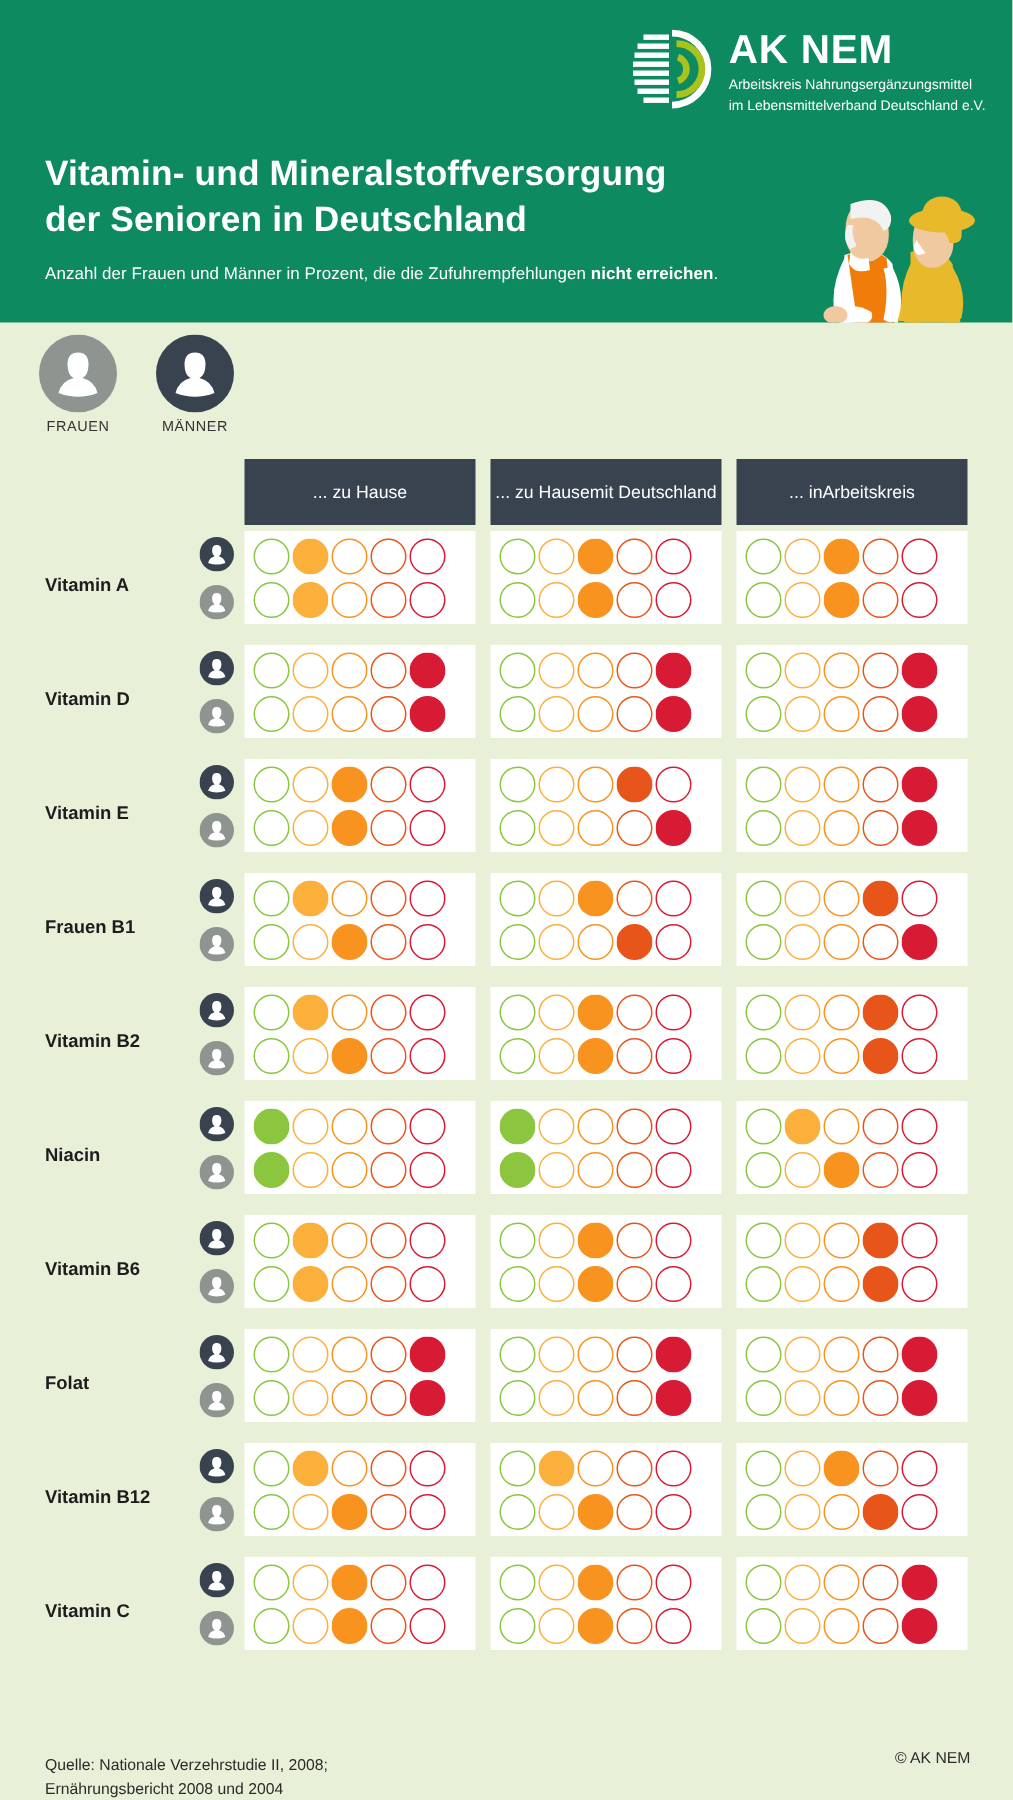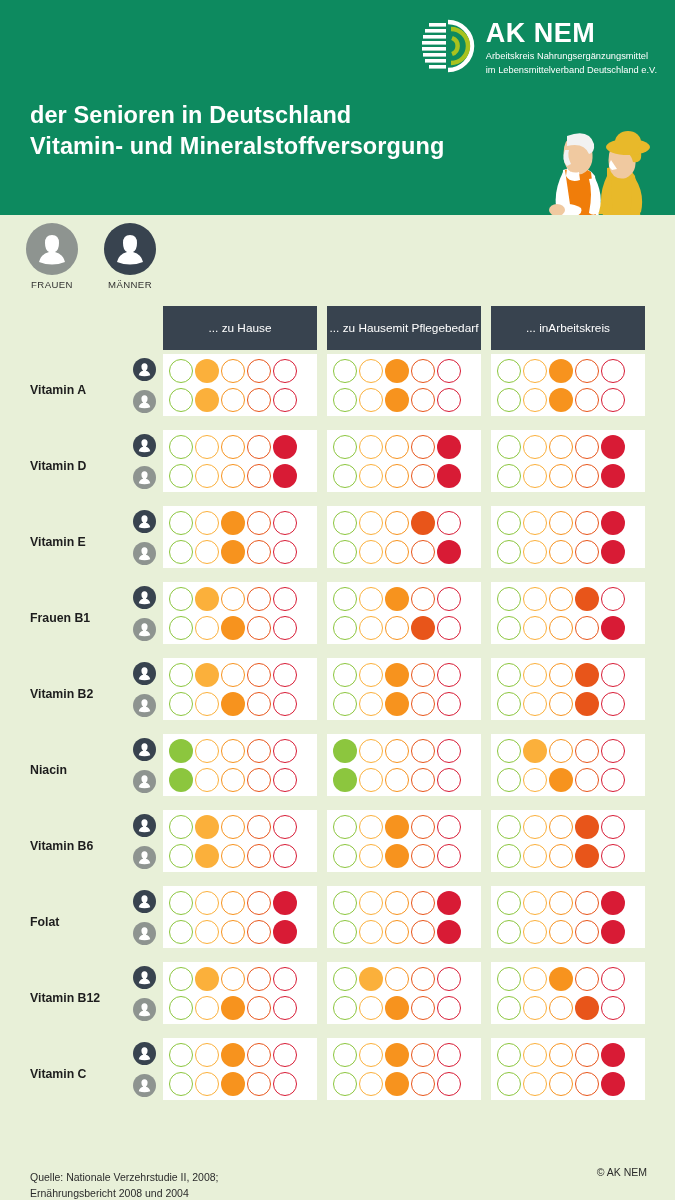--- a/index.html
+++ b/index.html
@@ -132,24 +132,27 @@
         <path d="M31 20 A8.5 8.5 0 0 1 31 36" fill="none" stroke="#a8c21e" stroke-width="4.5"></path>
       </svg>
       <div class="logo-text">
         <div class="logo-title">AK NEM</div>
         <div class="logo-sub">Arbeitskreis Nahrungsergänzungsmittel</div>
         <div class="logo-sub" style="margin-top:0">im Lebensmittelverband Deutschland e.V.</div>
       </div>
     </div>
 
     <div class="head-title">
+      <div>Vitamin- und Mineralstoffversorgung</div>
       <div>der Senioren in Deutschland</div>
-      <div>Vitamin- und Mineralstoffversorgung</div>
     </div>
 
+    <div class="head-sub">
+      <span>Anzahl der Frauen und Männer in Prozent, die die Zufuhrempfehlungen </span><b>nicht erreichen</b><span>.</span>
+    </div>
 
     <svg class="seniors" viewBox="0 0 150 190">
 
       <path d="M78 168 L84 120 L104 120 L100 168 L90 168 L92 130 L86 168 Z" fill="#a8582c"></path>
       <rect x="76" y="164" width="22" height="7" rx="2" fill="#a8582c"></rect>
       <rect x="96" y="164" width="22" height="7" rx="2" fill="#a8582c"></rect>
       <path d="M82 70 q20 -6 28 8 l6 44 q-16 7 -34 2 Z" fill="#e8b92a"></path>
       <path d="M82 78 q-7 14 -6 30 l3 14 q6 3 9 0 l-2 -42 Z" fill="#e8b92a"></path>
       <path d="M110 80 q10 16 6 34 q-5 6 -11 2 q4 -20 0 -34 Z" fill="#e8b92a"></path>
       <path d="M62 106 q12 -5 22 2 q2 6 -4 8 q-12 1 -19 -3 Z" fill="#e8b92a"></path>
@@ -197,21 +200,21 @@
     </div>
 
   </div>
 
   <div class="col-heads" id="col-heads">
       <div class="col-head" style="left: 163px; width: 154px;">
         <div>... zu Hause</div>
       </div>
       <div class="col-head" style="left: 327px; width: 154px;">
         <div>... zu Hause</div>
-        <div>mit Pflegebedarf</div>
+        <div>mit Deutschland</div>
       </div>
       <div class="col-head" style="left: 491px; width: 154px;">
         <div>... in</div>
         <div>Arbeitskreis</div>
       </div>
     </div>
 
   <div class="rows" id="rows-holder">
       <div class="row">
         <div class="row-label">Vitamin A</div>

